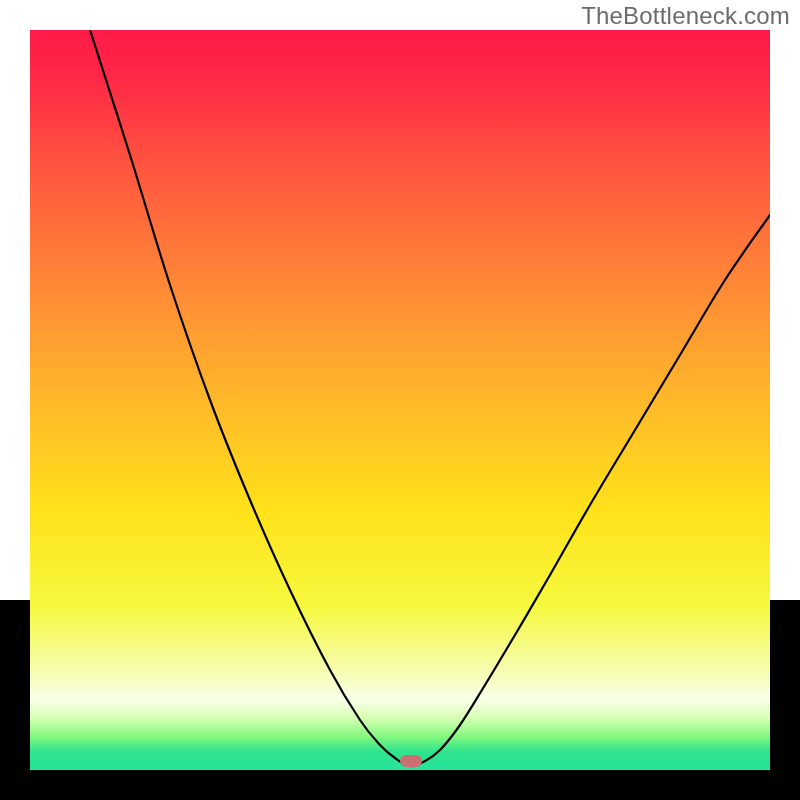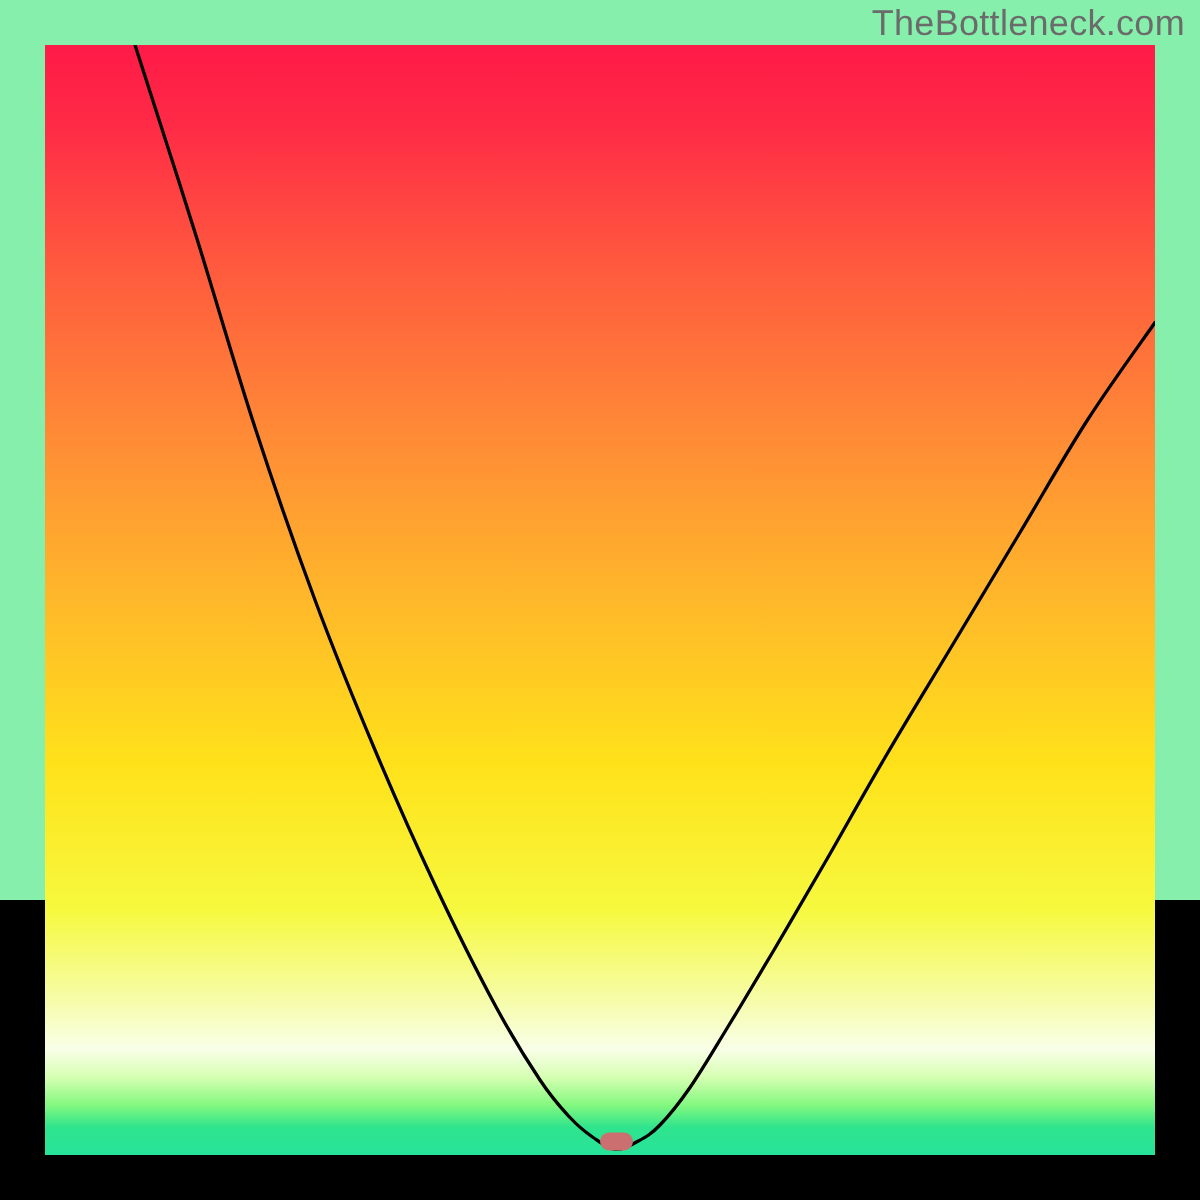--- a/index.html
+++ b/index.html
@@ -8,21 +8,21 @@
     width: 800px;
     height: 800px;
     background: #000;
     font-family: Arial, Helvetica, sans-serif;
     overflow: hidden;
   }
   .frame {
     position: relative;
     width: 800px;
     height: 600px;
-    background: #86efac;
+    background: #ffffff;
   }
   .watermark {
     position: absolute;
     top: 2px;
     right: 10px;
     font-size: 24px;
     font-weight: 500;
     color: #6b6b6b;
     letter-spacing: 0.2px;
     z-index: 5;

